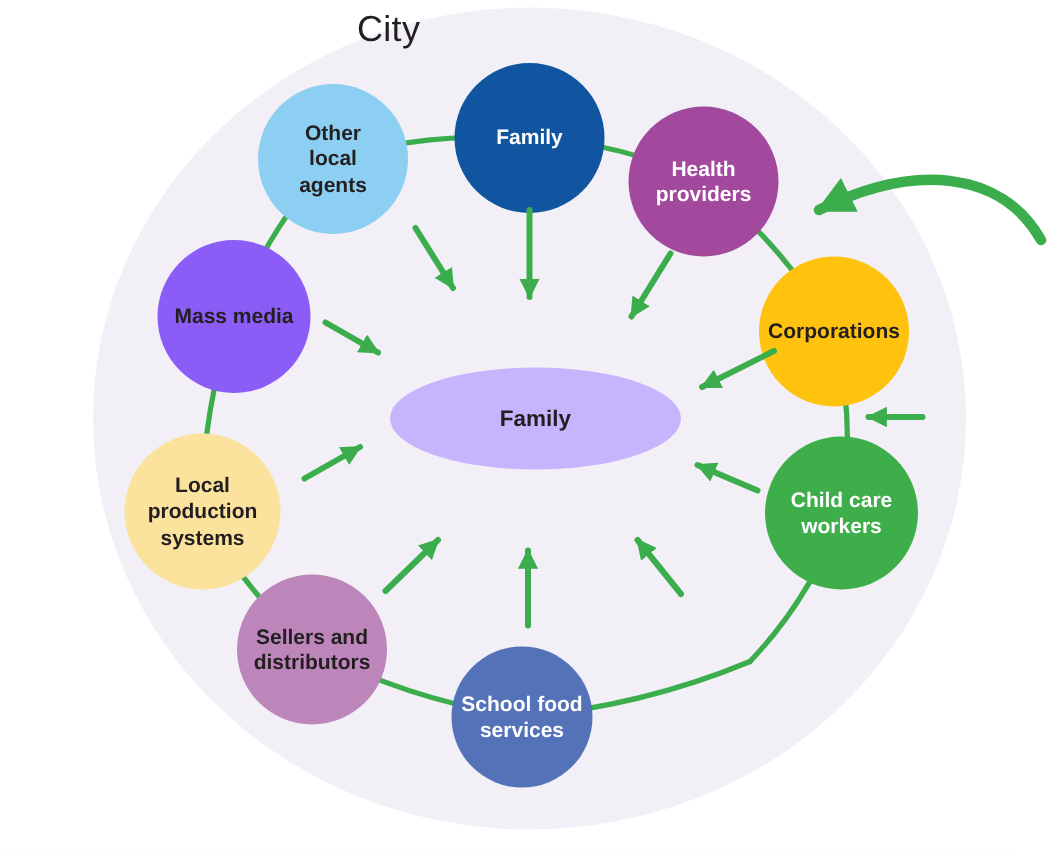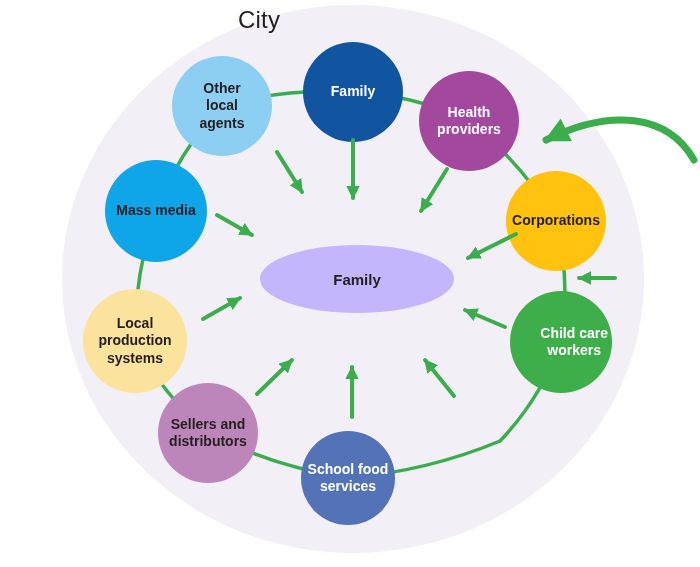--- a/index.html
+++ b/index.html
@@ -92,38 +92,38 @@
   <div class="node" style="left: 303px; top: 42px; width: 100px; height: 100px; background-color: rgb(17, 84, 159); color: rgb(255, 255, 255);">
       <span>Family</span>
     </div>
   <div class="node" style="left: 419px; top: 71px; width: 100px; height: 100px; background-color: rgb(162, 73, 158); color: rgb(255, 255, 255);">
       <span>Health
 providers</span>
     </div>
   <div class="node" style="left: 506px; top: 171px; width: 100px; height: 100px; background-color: rgb(255, 194, 14); color: rgb(35, 31, 32);">
       <span>Corporations</span>
     </div>
-  <div class="node" style="left: 510px; top: 291px; width: 102px; height: 102px; background-color: rgb(61, 174, 73); color: rgb(255, 255, 255); justify-content: flex-end;">
+  <div class="node" style="left: 510px; top: 291px; width: 102px; height: 102px; background-color: rgb(61, 174, 73); color: rgb(255, 255, 255);">
       <span>Child care
 workers</span>
     </div>
   <div class="node" style="left: 301px; top: 431px; width: 94px; height: 94px; background-color: rgb(83, 114, 184); color: rgb(255, 255, 255);">
       <span>School food
 services</span>
     </div>
   <div class="node" style="left: 158px; top: 383px; width: 100px; height: 100px; background-color: rgb(189, 134, 187); color: rgb(35, 31, 32);">
       <span>Sellers and
 distributors</span>
     </div>
   <div class="node" style="left: 83px; top: 289px; width: 104px; height: 104px; background-color: rgb(251, 226, 157); color: rgb(35, 31, 32);">
       <span>Local
 production
 systems</span>
     </div>
-  <div class="node" style="left: 105px; top: 160px; width: 102px; height: 102px; background-color: #0ea5e9; color: rgb(35, 31, 32);">
+  <div class="node" style="left: 105px; top: 160px; width: 102px; height: 102px; background-color: #8b5cf6; color: rgb(35, 31, 32);">
       <span>Mass media</span>
     </div>
   <div class="node" style="left: 172px; top: 56px; width: 100px; height: 100px; background-color: rgb(141, 207, 242); color: rgb(35, 31, 32);">
       <span>Other
 local
 agents</span>
     </div>
 
   <div class="family" style="background-color: #c4b5fd; color: rgb(35, 31, 32);">
     <span>Family</span>

